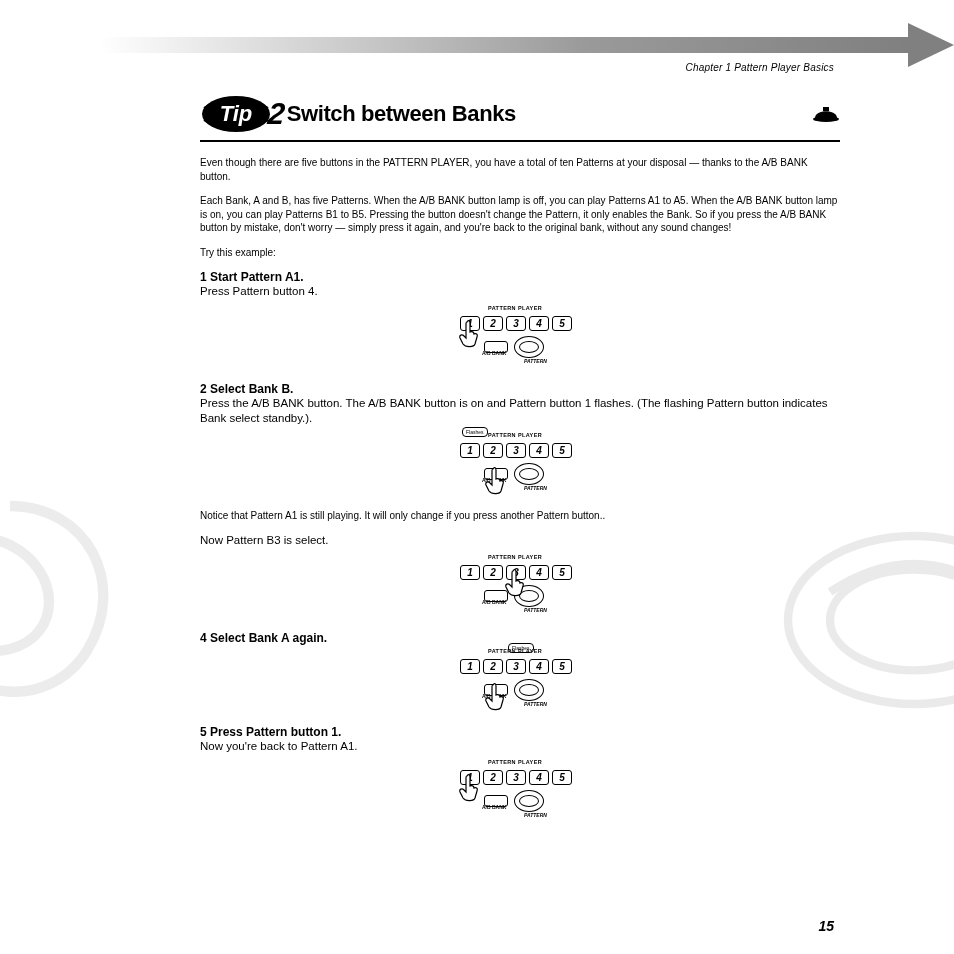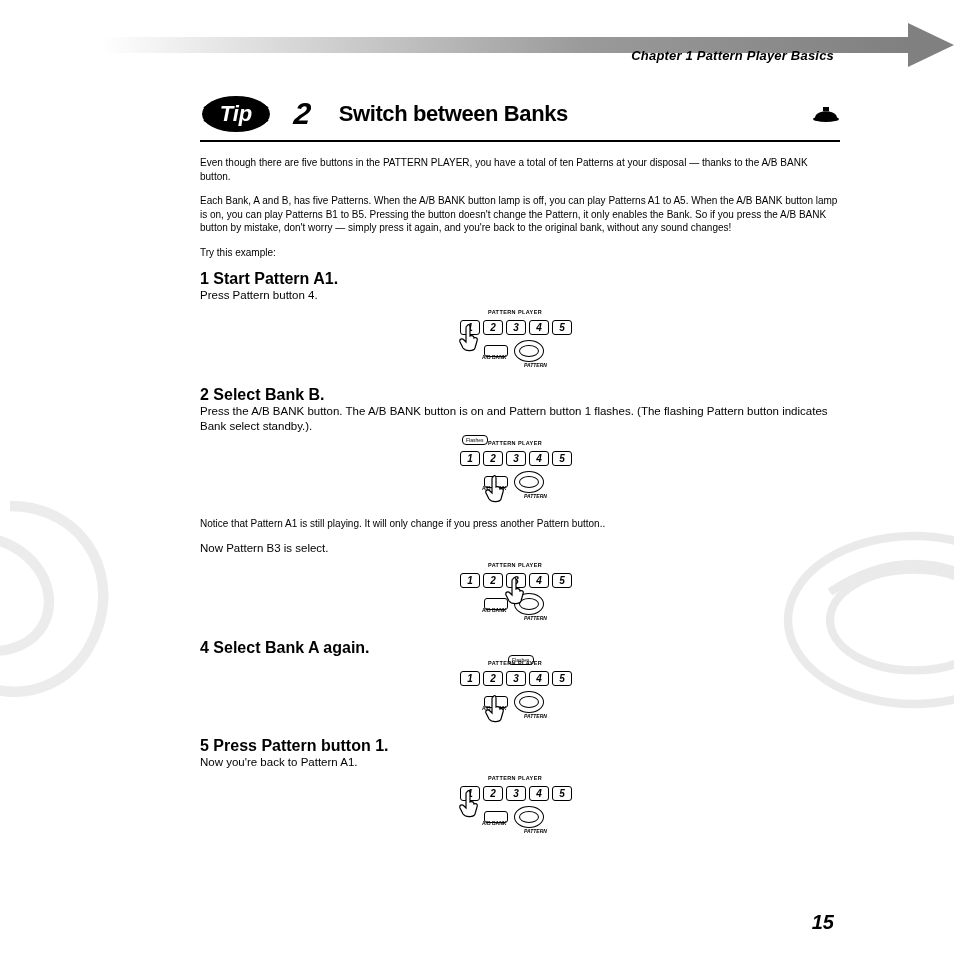--- a/index.html
+++ b/index.html
@@ -39,36 +39,36 @@
   }
   .header-arrow {
     width: 0; height: 0;
     border-top: 22px solid transparent;
     border-bottom: 22px solid transparent;
     border-left: 46px solid #808080;
     margin-top: 0;
   }
   .chapter-label {
     position: absolute;
-    top: 48px; right: 120px;
-    font-weight: 700;
+    top: 62px; right: 120px;
+    font-weight: 400;
     font-style: italic;
-    font-size: 13px;
+    font-size: 10px;
     letter-spacing: 0.2px;
   }
   .content {
     position: absolute;
     left: 200px;
     top: 94px;
     width: 640px;
   }
   .tip-row {
     display: flex;
     align-items: center;
-    gap: 28px;
+    gap: 2px;
     border-bottom: 2px solid #000;
     padding-bottom: 6px;
     margin-bottom: 14px;
     justify-content: flex-end;
   }
   .tip-badge {
     width: 72px; height: 40px;
     position: relative;
   }
   .tip-number {
@@ -87,36 +87,36 @@
     margin-left: auto;
     width: 28px; height: 18px;
   }
   .body-p {
     font-size: 10px;
     line-height: 1.35;
     margin-bottom: 11px;
     font-weight: 400;
   }
   .step-h {
-    font-size: 16px;
+    font-size: 12px;
     font-weight: 800;
     margin-top: 4px;
   }
   .step-p {
     font-size: 11.5px;
     line-height: 1.35;
     margin-bottom: 6px;
   }
   .page-num {
     position: absolute;
     bottom: 20px;
     right: 120px;
     font-weight: 800;
     font-style: italic;
-    font-size: 20px;
+    font-size: 14px;
   }
   
   .pp {
     width: 132px; height: 62px;
     position: relative;
     margin: 4px auto 14px;
   }
   .pp .buttons {
     position: absolute; top: 10px; left: 6px;
     display: flex; gap: 3px;

